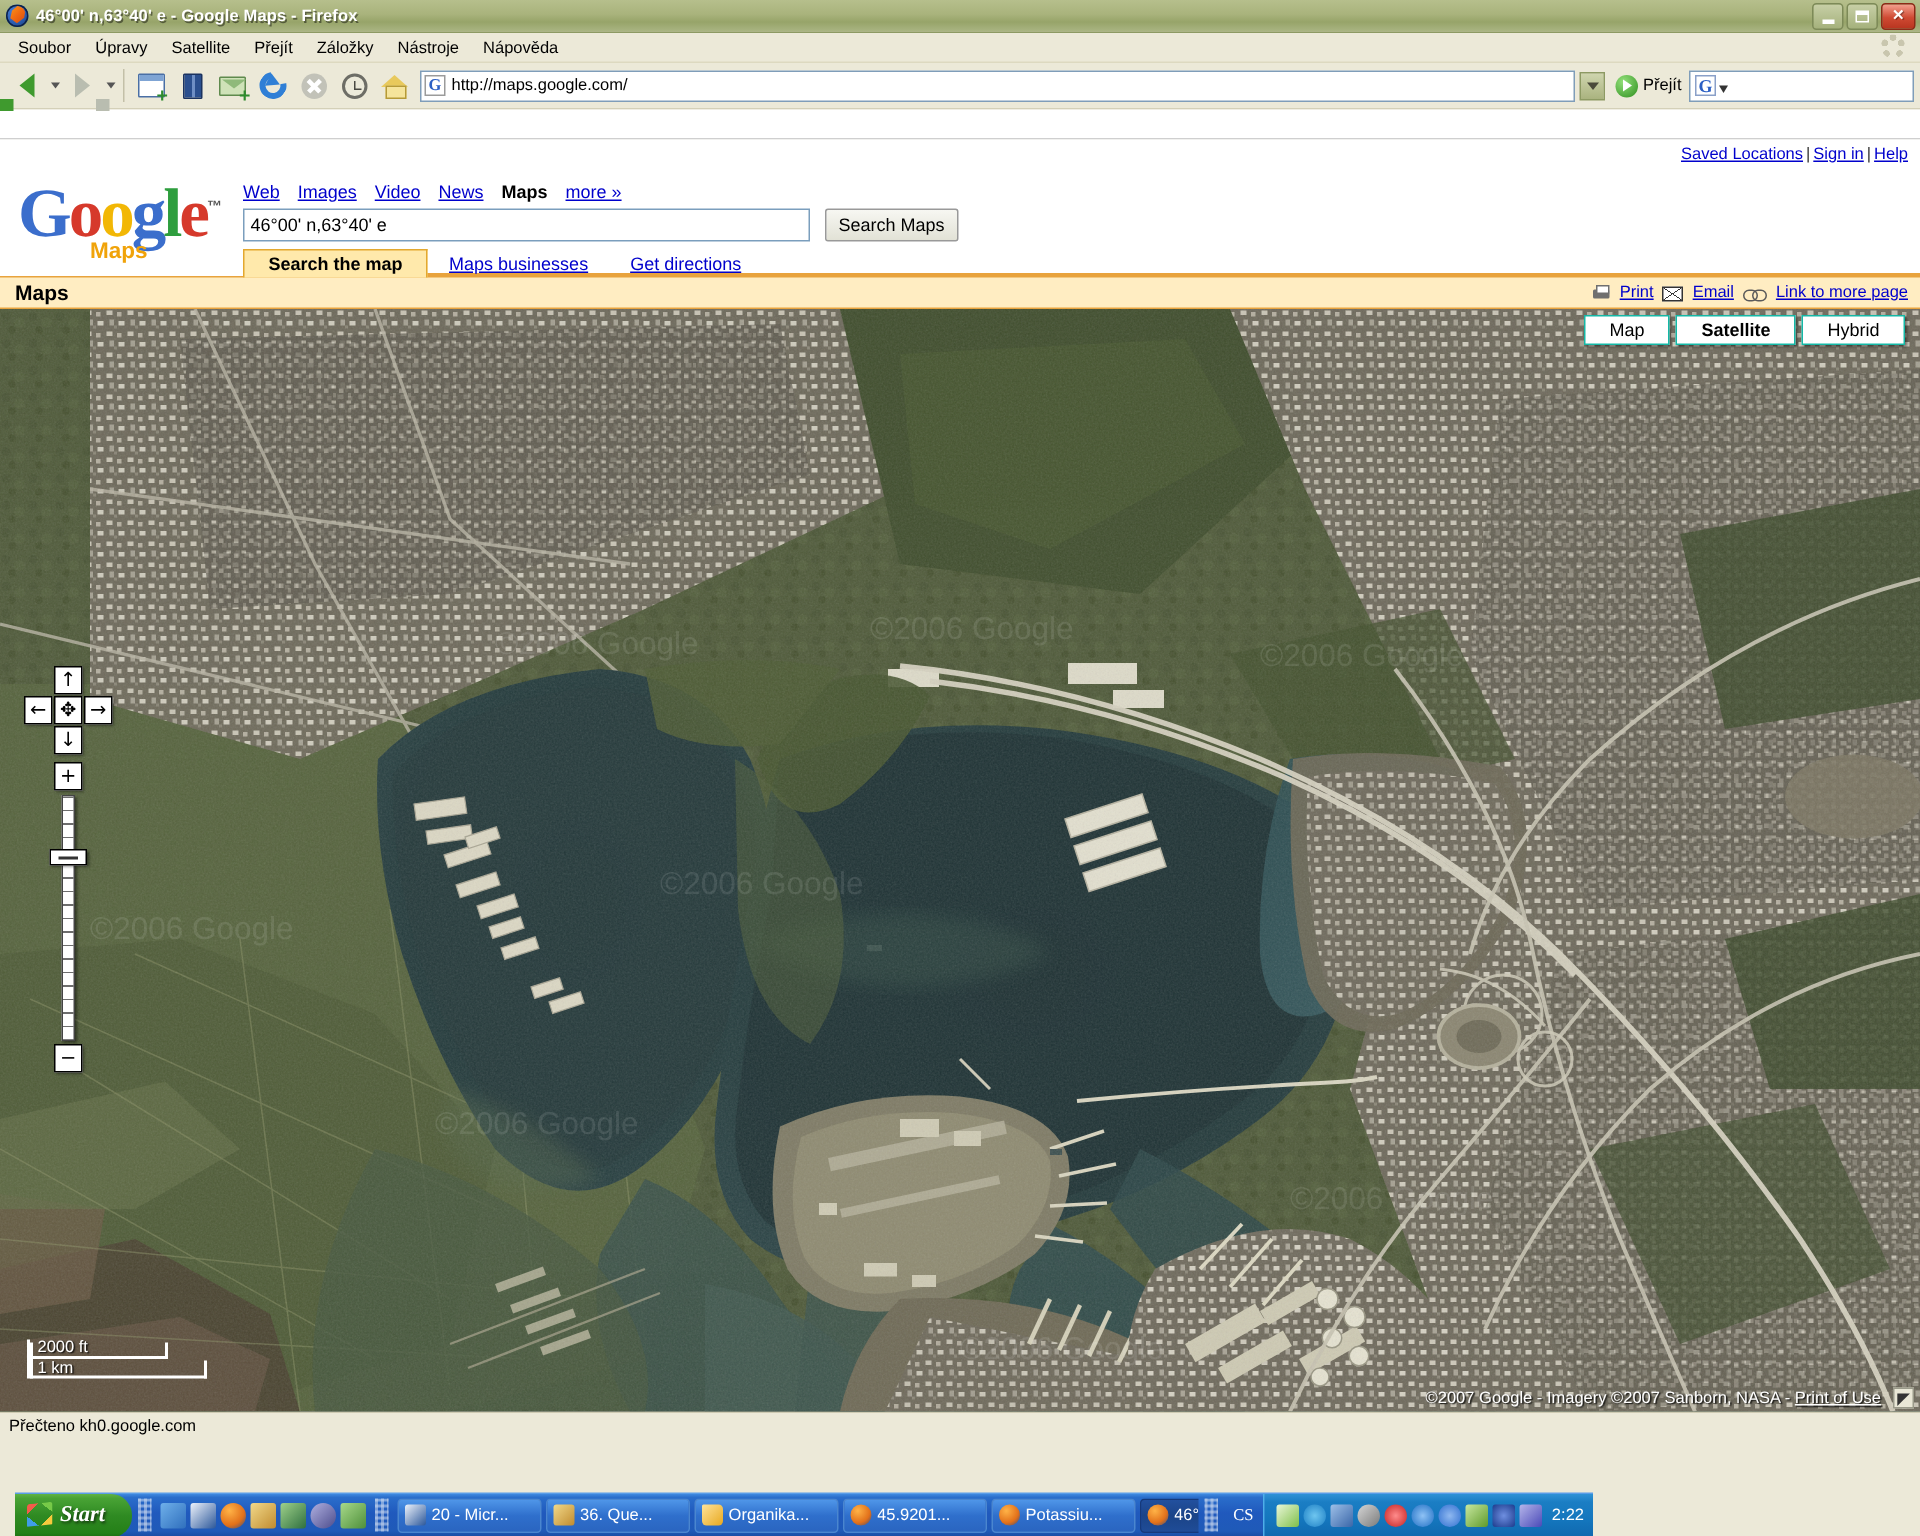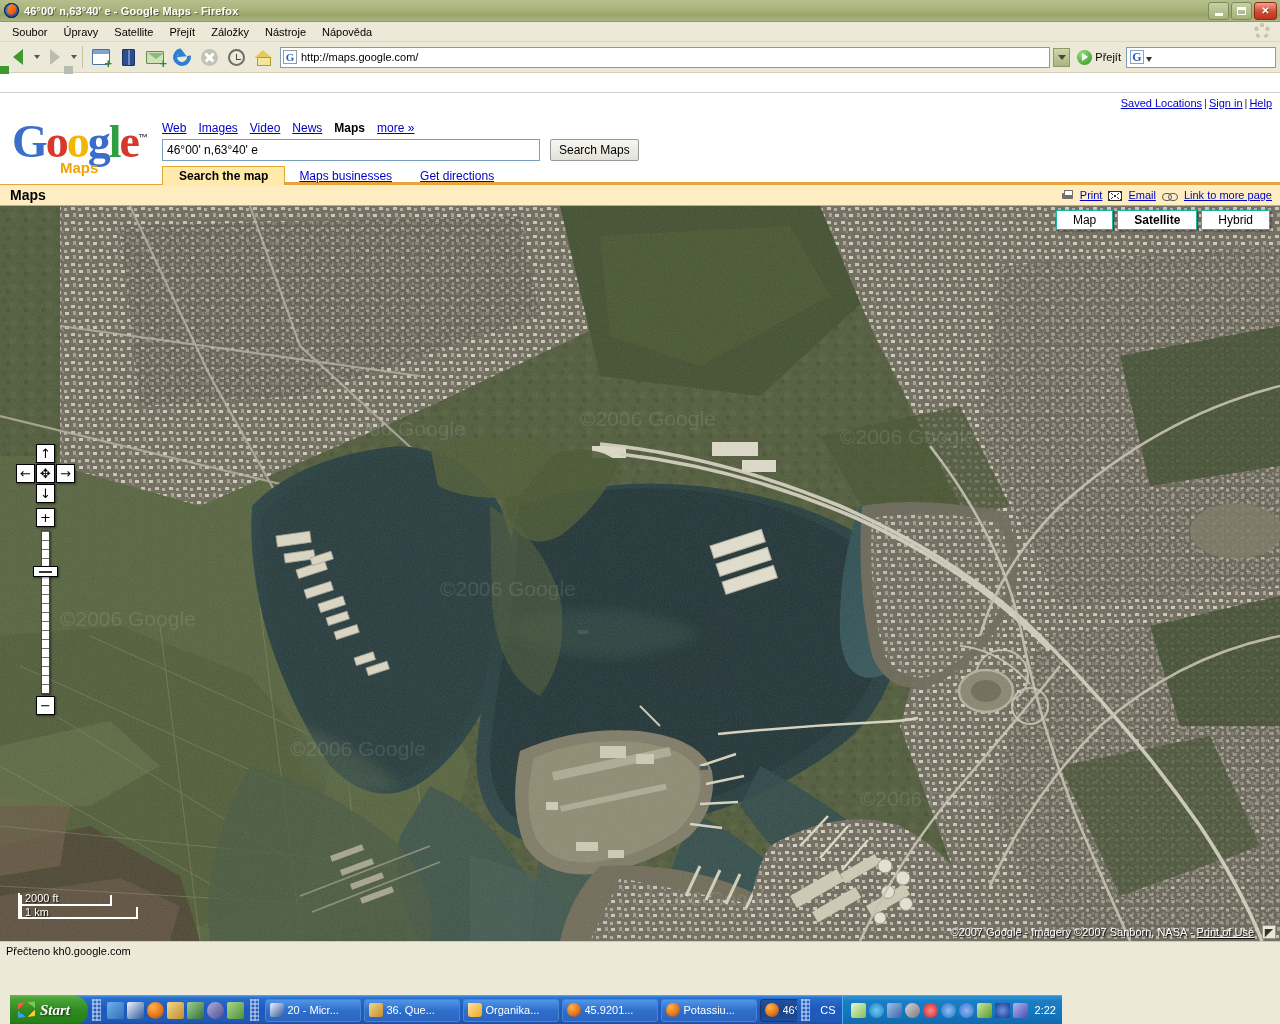--- a/index.html
+++ b/index.html
@@ -457,21 +457,21 @@
     cursor:pointer;
   }
   .task-btn.active {
     background: linear-gradient(to bottom,#22509e,#1b4488 50%,#1f4c97);
     border-color:#16397a;
   }
   .task-ico{width:14px;height:14px;border-radius:2px;flex:0 0 auto;}
   .task-label{overflow:hidden;text-overflow:ellipsis;}
   #langbar {
     display:flex;align-items:center;gap:3px;padding:0 6px;flex:0 0 auto;
-    color:#fff;font-size:11px;
+    color:#fff;font-size:11px;font-family:Liberation Serif, serif;
   }
   #tray {
     display:flex; align-items:center; gap:3px;
     height:29px; padding:0 6px 0 8px;
     background: linear-gradient(to bottom,#2f92d6 0%, #1b7ec4 18%, #1476bd 60%, #1068ae 100%);
     border-left:1px solid #4cb0e8;
     flex:0 0 auto;
   }
   .tray-ico{width:15px;height:15px;border-radius:2px;}
   #clock{color:#fff;font-size:11px;margin-left:4px;}

